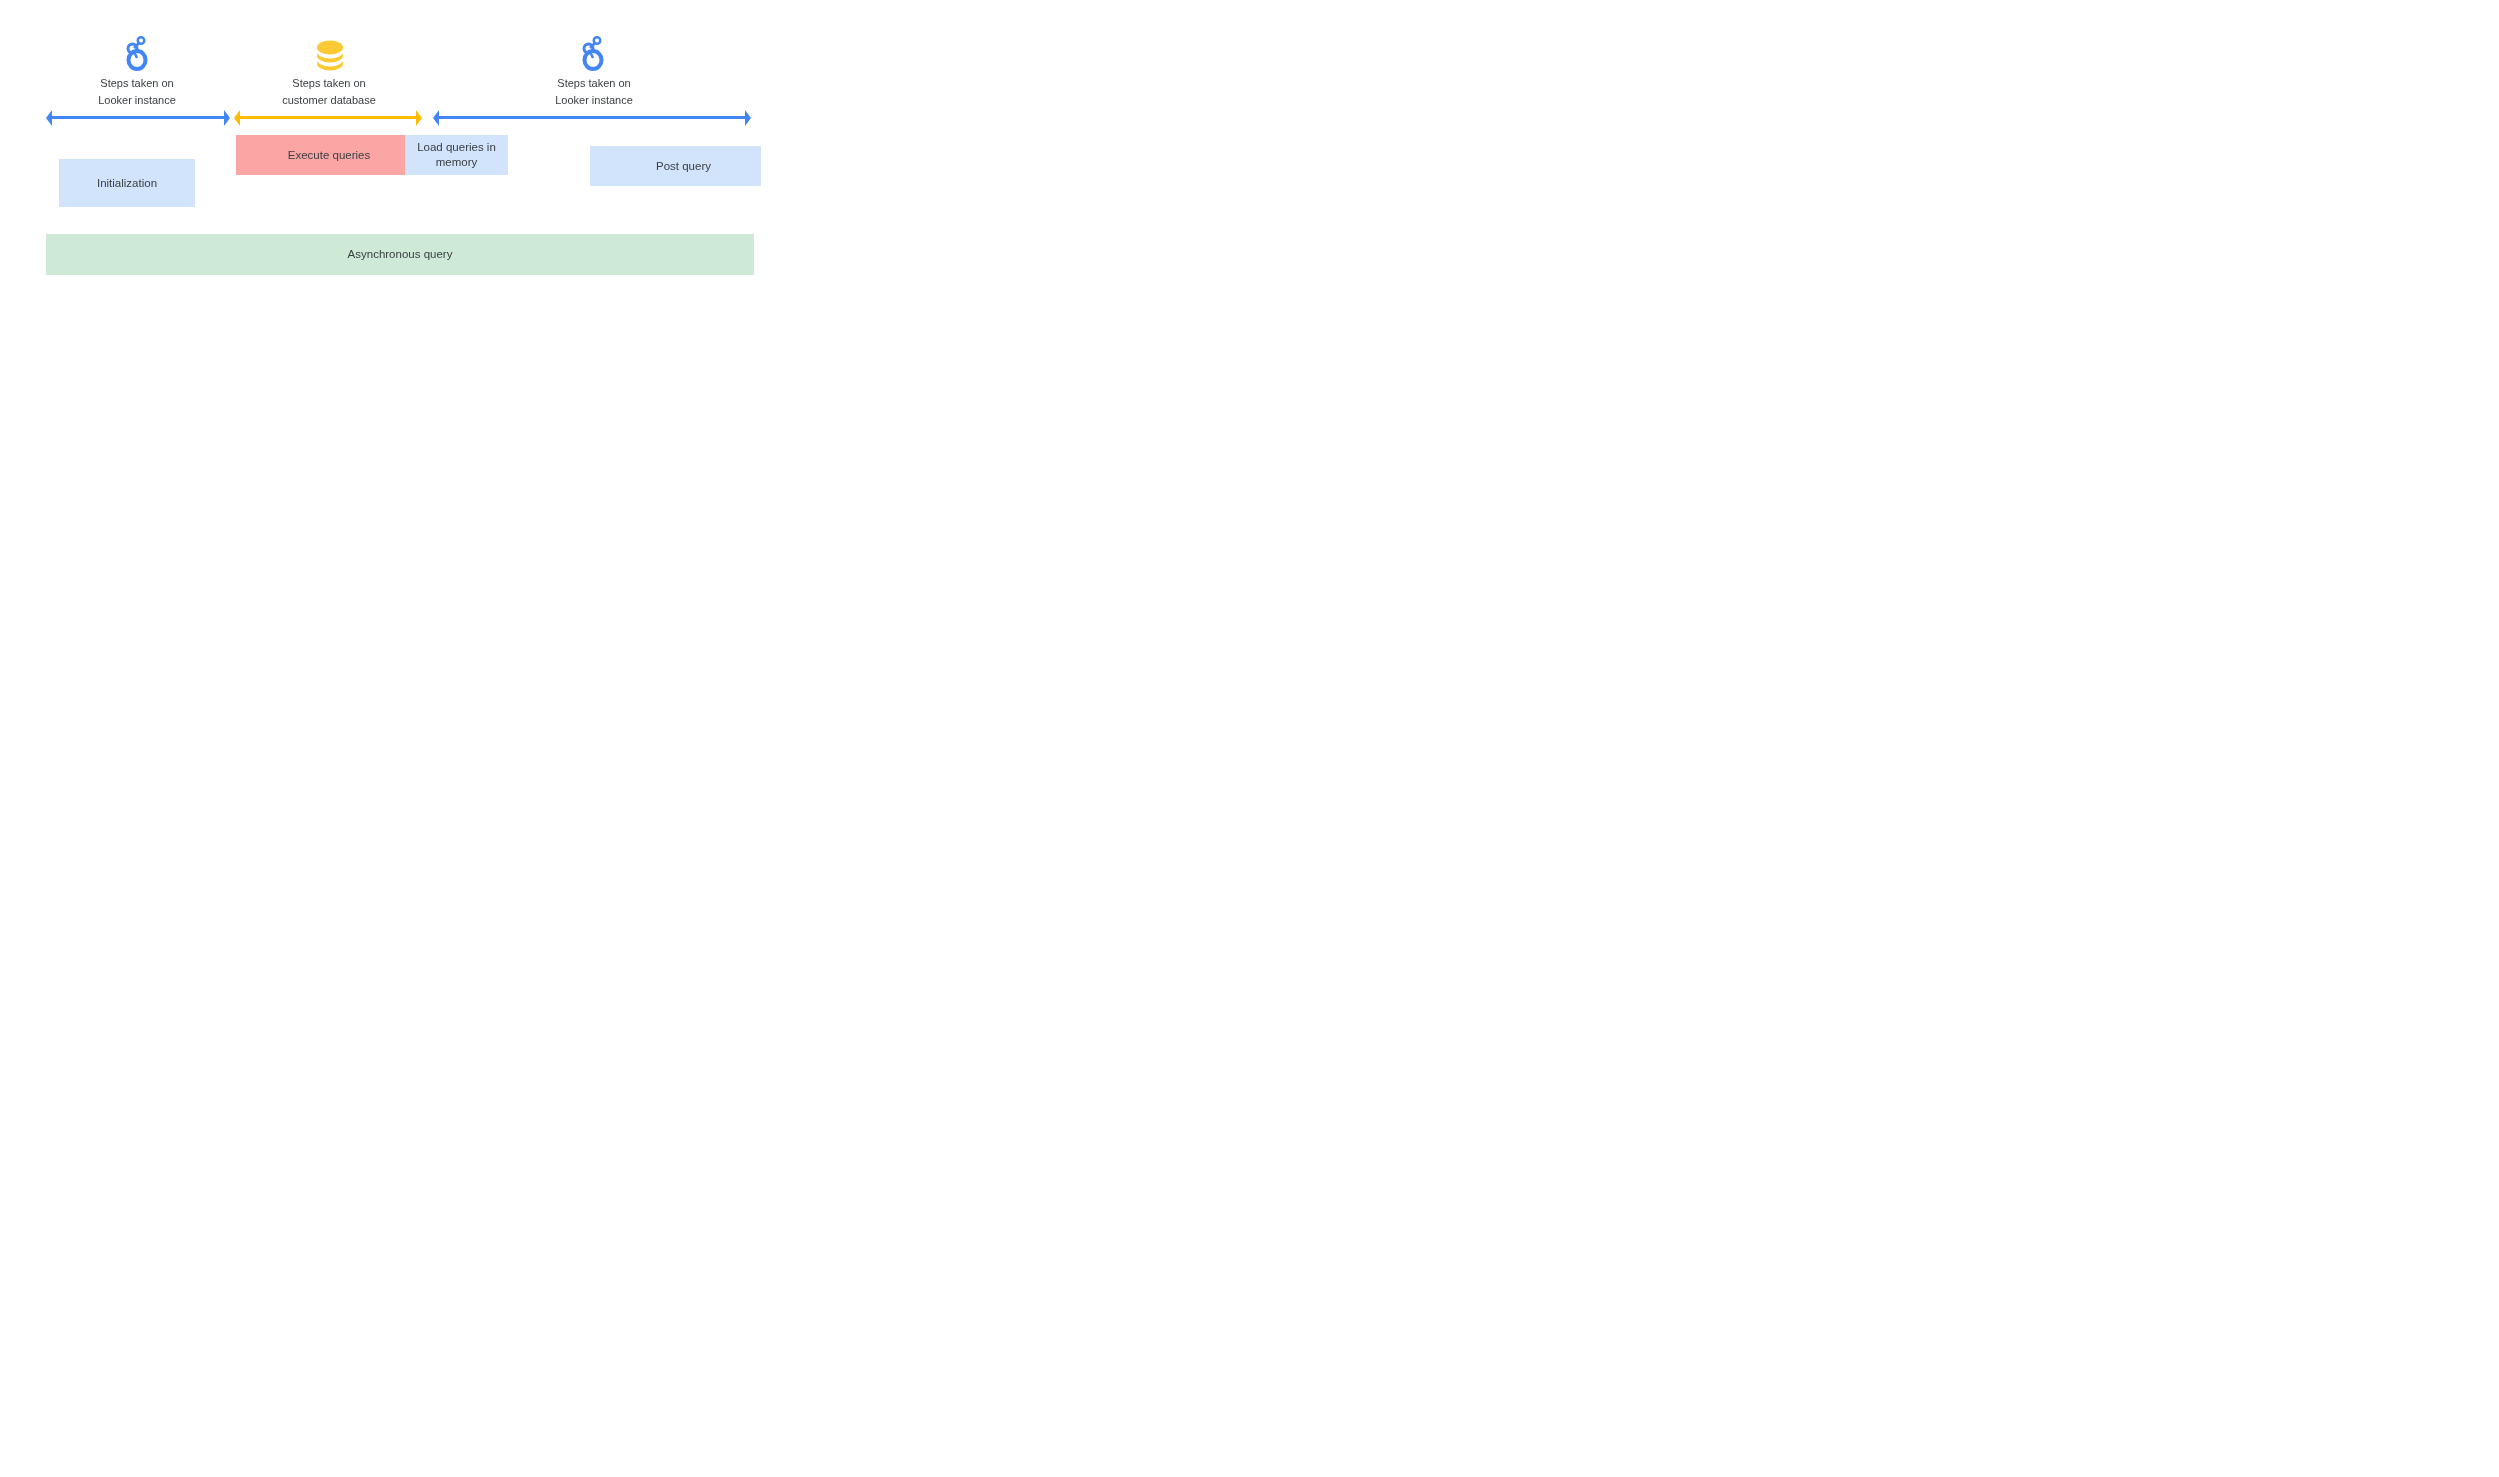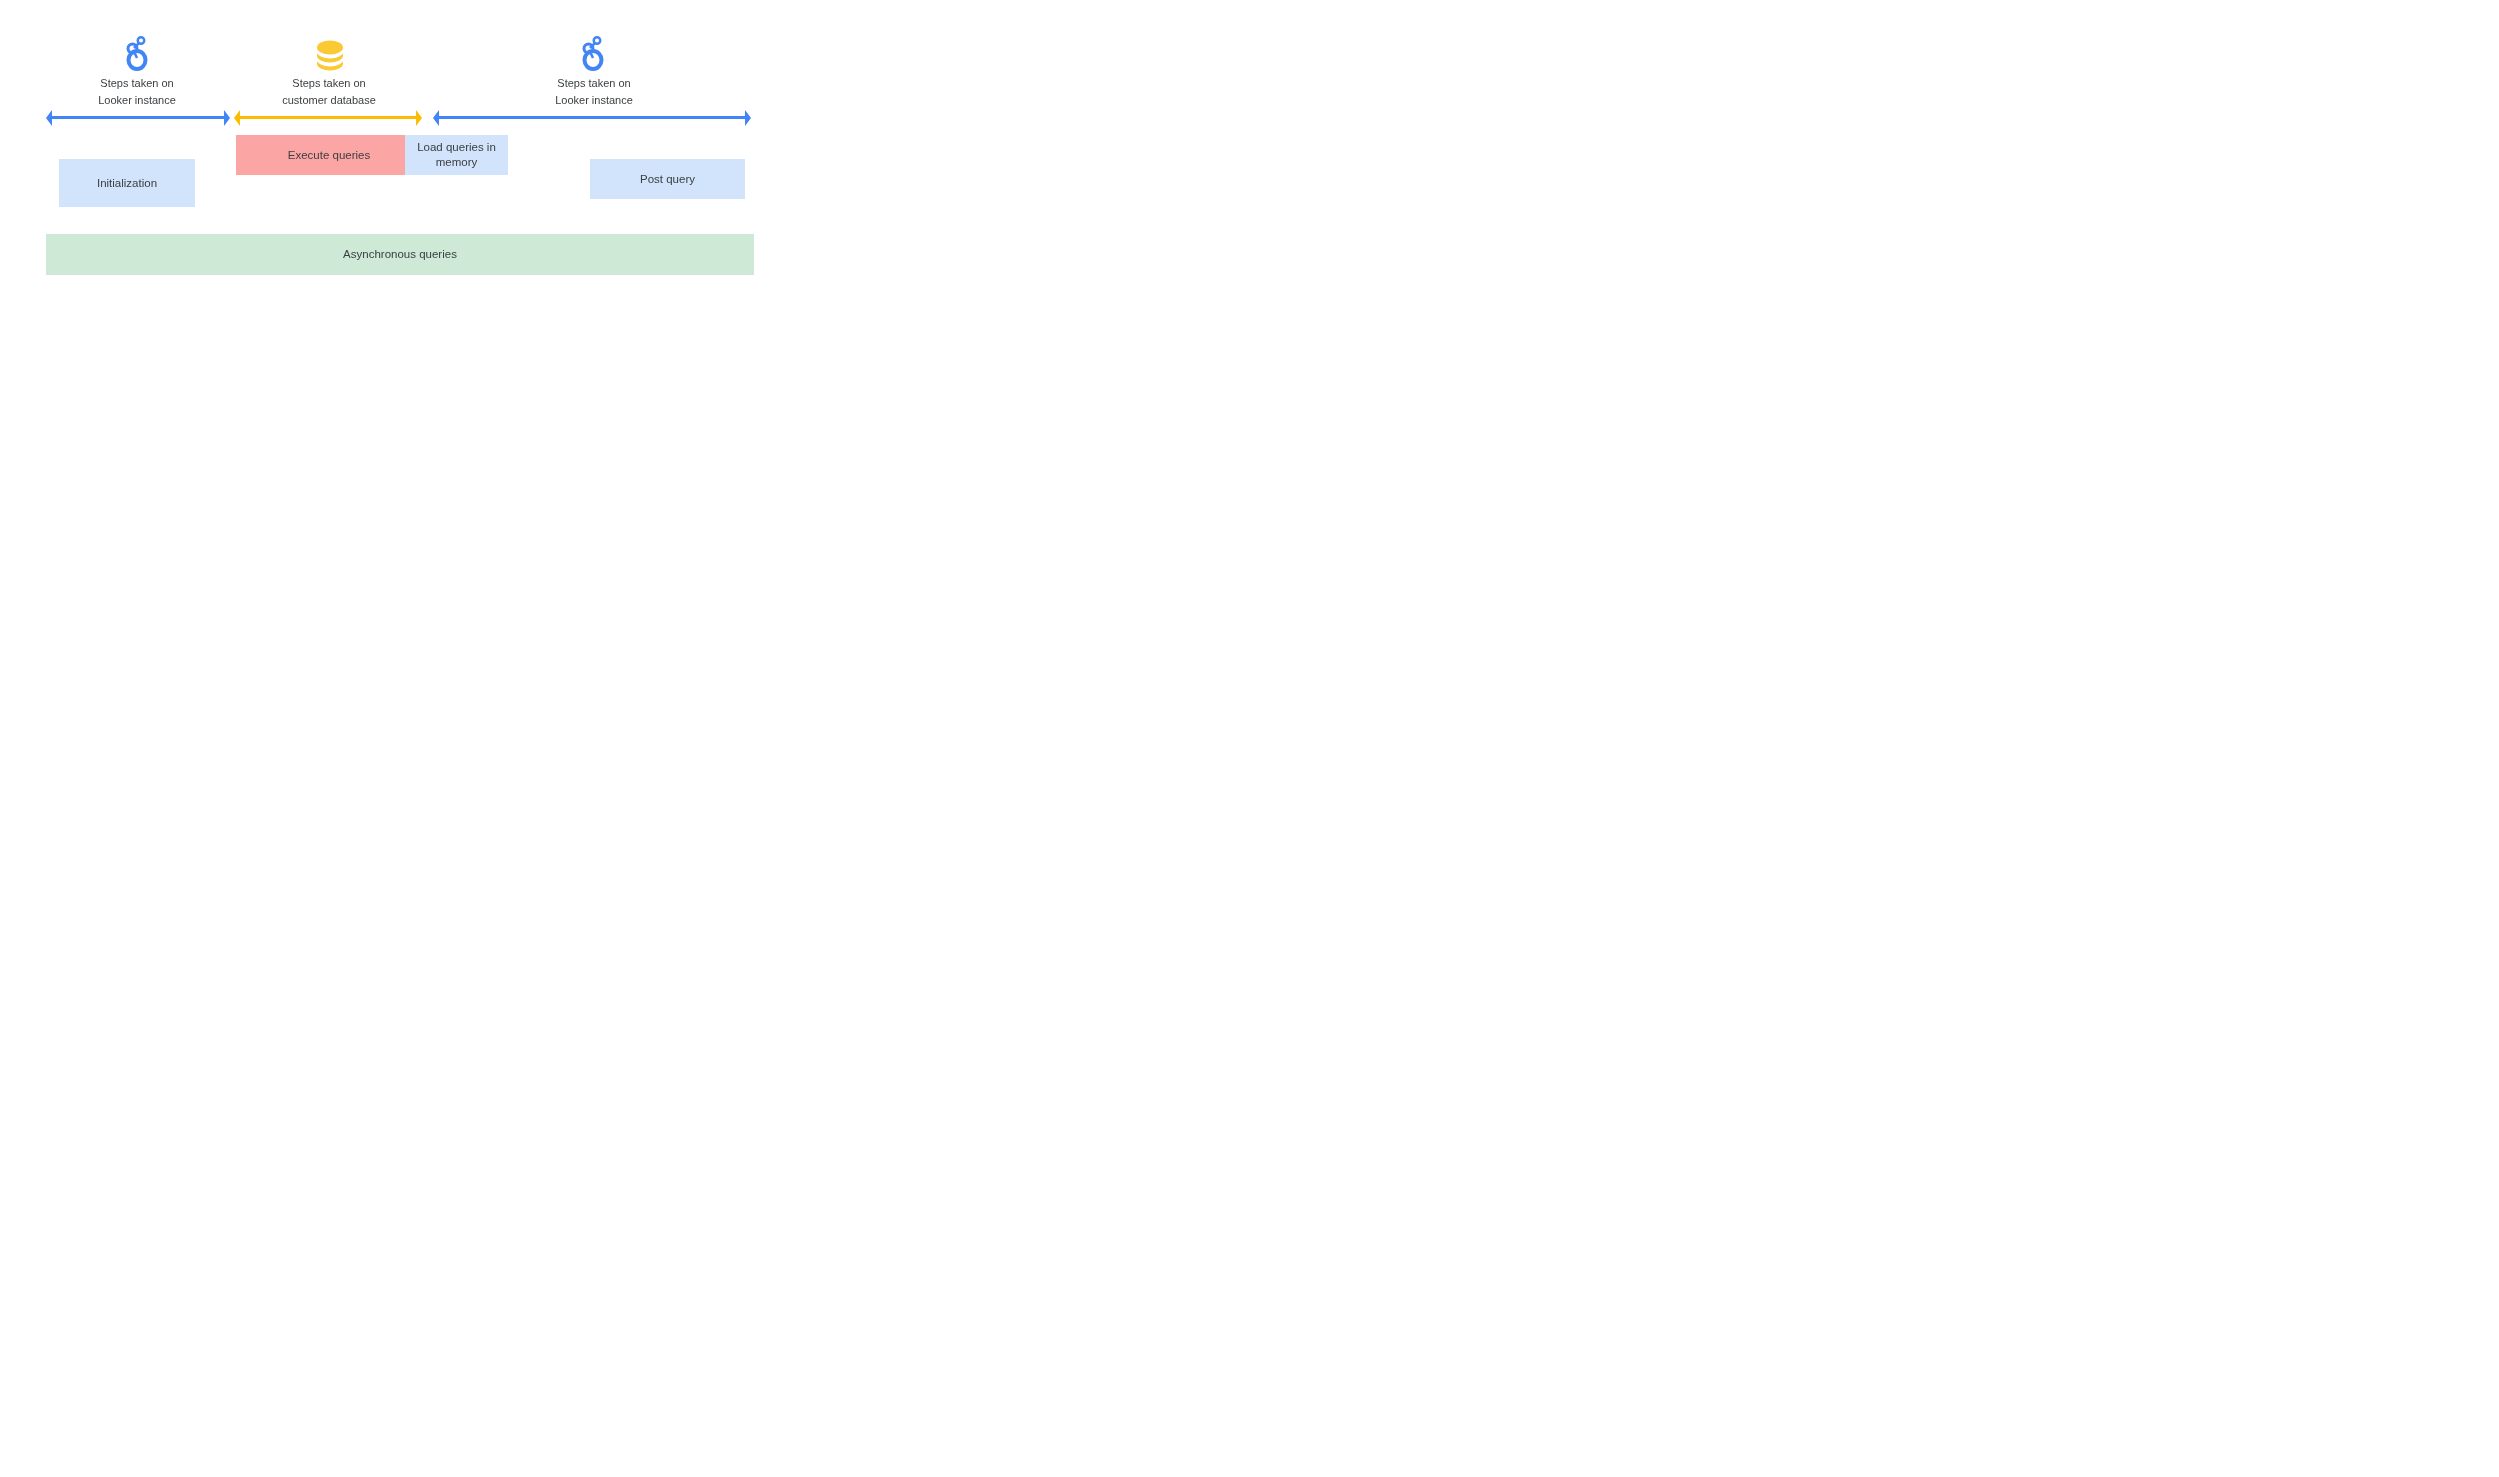--- a/index.html
+++ b/index.html
@@ -144,23 +144,23 @@
   </div>
 
   <div class="box yellow" style="left:236px; top:135px; width:186px; height:40px;">
     <span>Execute queries</span>
   </div>
 
   <div class="box blue" style="left:405px; top:135px; width:103px; height:40px; padding:11px 5px; box-sizing:border-box;">
     <span style="white-space:normal;">Load queries in memory</span>
   </div>
 
-  <div class="box blue" style="left:590px; top:159px; width:155px; height:40px;">
+  <div class="box blue" style="left:590px; top:146px; width:155px; height:40px;padding-left:16px;">
     <span>Post query</span>
   </div>
 
 
   <div class="box green" style="left:46px; top:234px; width:708px; height:41px;">
-    <span>Asynchronous queries</span>
+    <span>Asynchronous query</span>
   </div>
 
 </div>
 
 
 </body></html>

